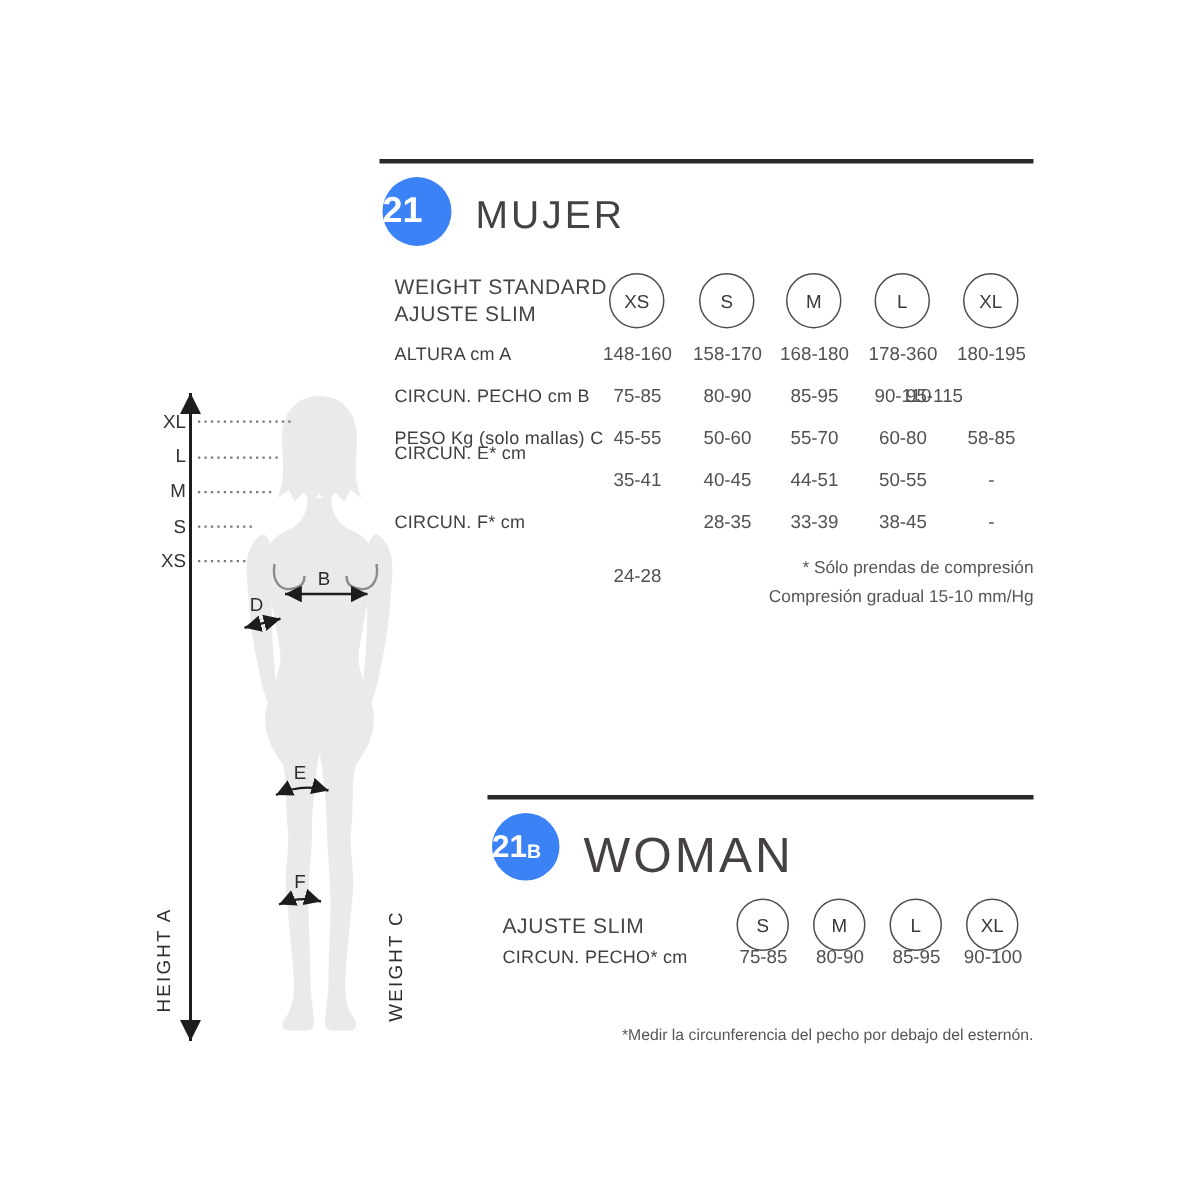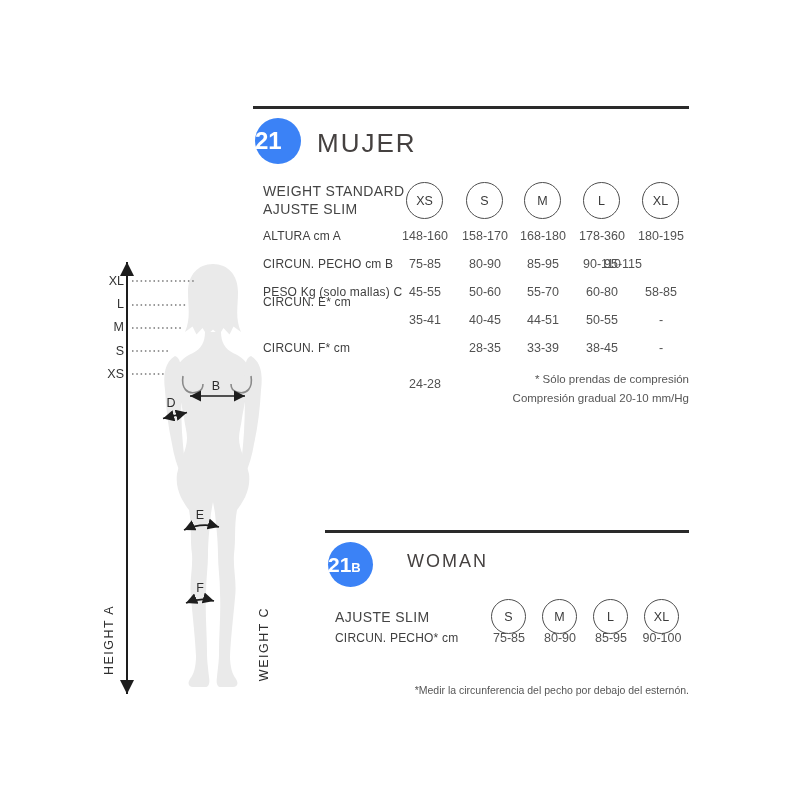--- a/index.html
+++ b/index.html
@@ -145,29 +145,29 @@
 <div class="cell" style="left:631px;top:313px;">-</div>
 
 <div class="row-label" style="left:263px;top:341px;">CIRCUN. F* cm</div>
 <div class="cell" style="left:395px;top:341px;margin-top:36px;">24-28</div>
 <div class="cell" style="left:455px;top:341px;">28-35</div>
 <div class="cell" style="left:513px;top:341px;">33-39</div>
 <div class="cell" style="left:572px;top:341px;">38-45</div>
 <div class="cell" style="left:631px;top:341px;">-</div>
 
 <div class="footnote" style="left:389px;top:373px;font-size:11.5px;">* Sólo prendas de compresión</div>
-<div class="footnote" style="left:389px;top:392px;font-size:11.5px;">Compresión gradual 20-10 mm/Hg</div>
+<div class="footnote" style="left:389px;top:392px;font-size:11.5px;">Compresión gradual 15-10 mm/Hg</div>
 
 <div class="rule" style="left:325px;top:530px;width:364px;"></div>
 
 <div class="badge" style="left:328px;top:542px;width:45px;height:45px;font-size:21px;">
   <span>21</span>
     <span class="sub">B</span>
 </div>
-<div class="section-title" style="left:389px;top:551px;font-size:18px;margin-left:18px;">WOMAN</div>
+<div class="section-title" style="left:389px;top:551px;font-size:33px;">WOMAN</div>
 
 <div class="fit-head" style="left:335px;top:608px;">AJUSTE SLIM</div>
 
 <div class="size-circle" style="left:491px;top:599px;width:35px;height:35px;">
     <span>S</span>
   </div>
 <div class="size-circle" style="left:542px;top:599px;width:35px;height:35px;">
     <span>M</span>
   </div>
 <div class="size-circle" style="left:593px;top:599px;width:35px;height:35px;">

